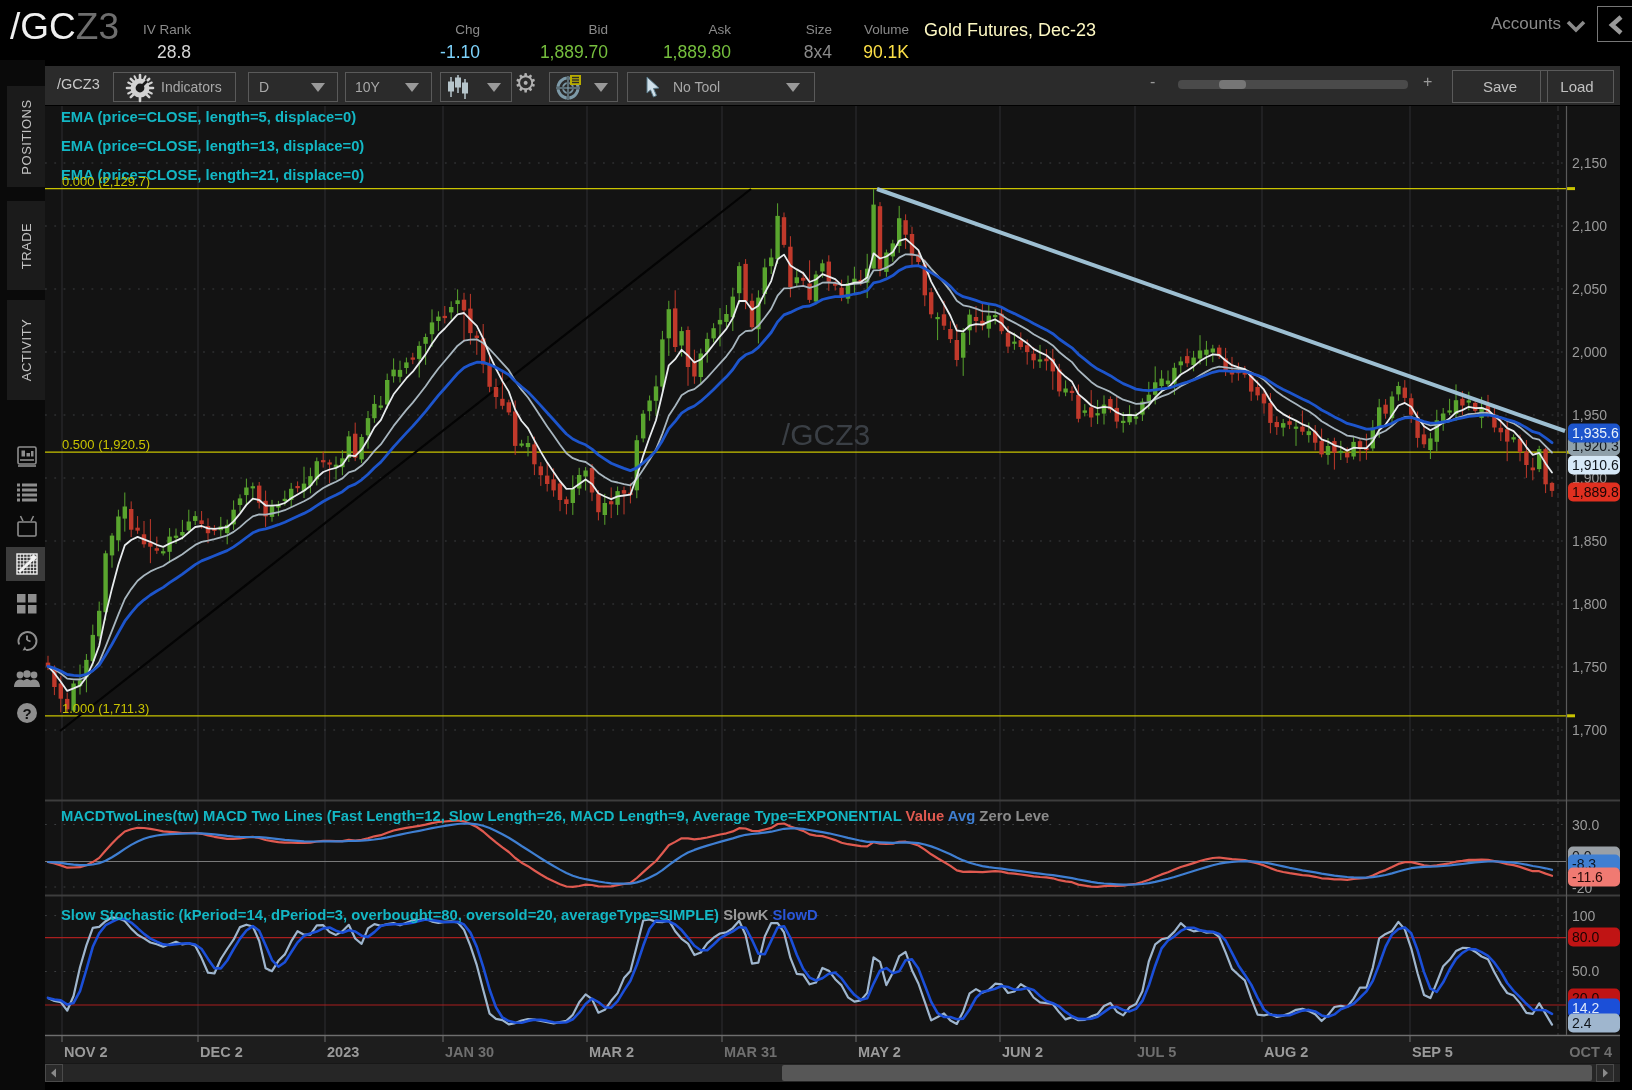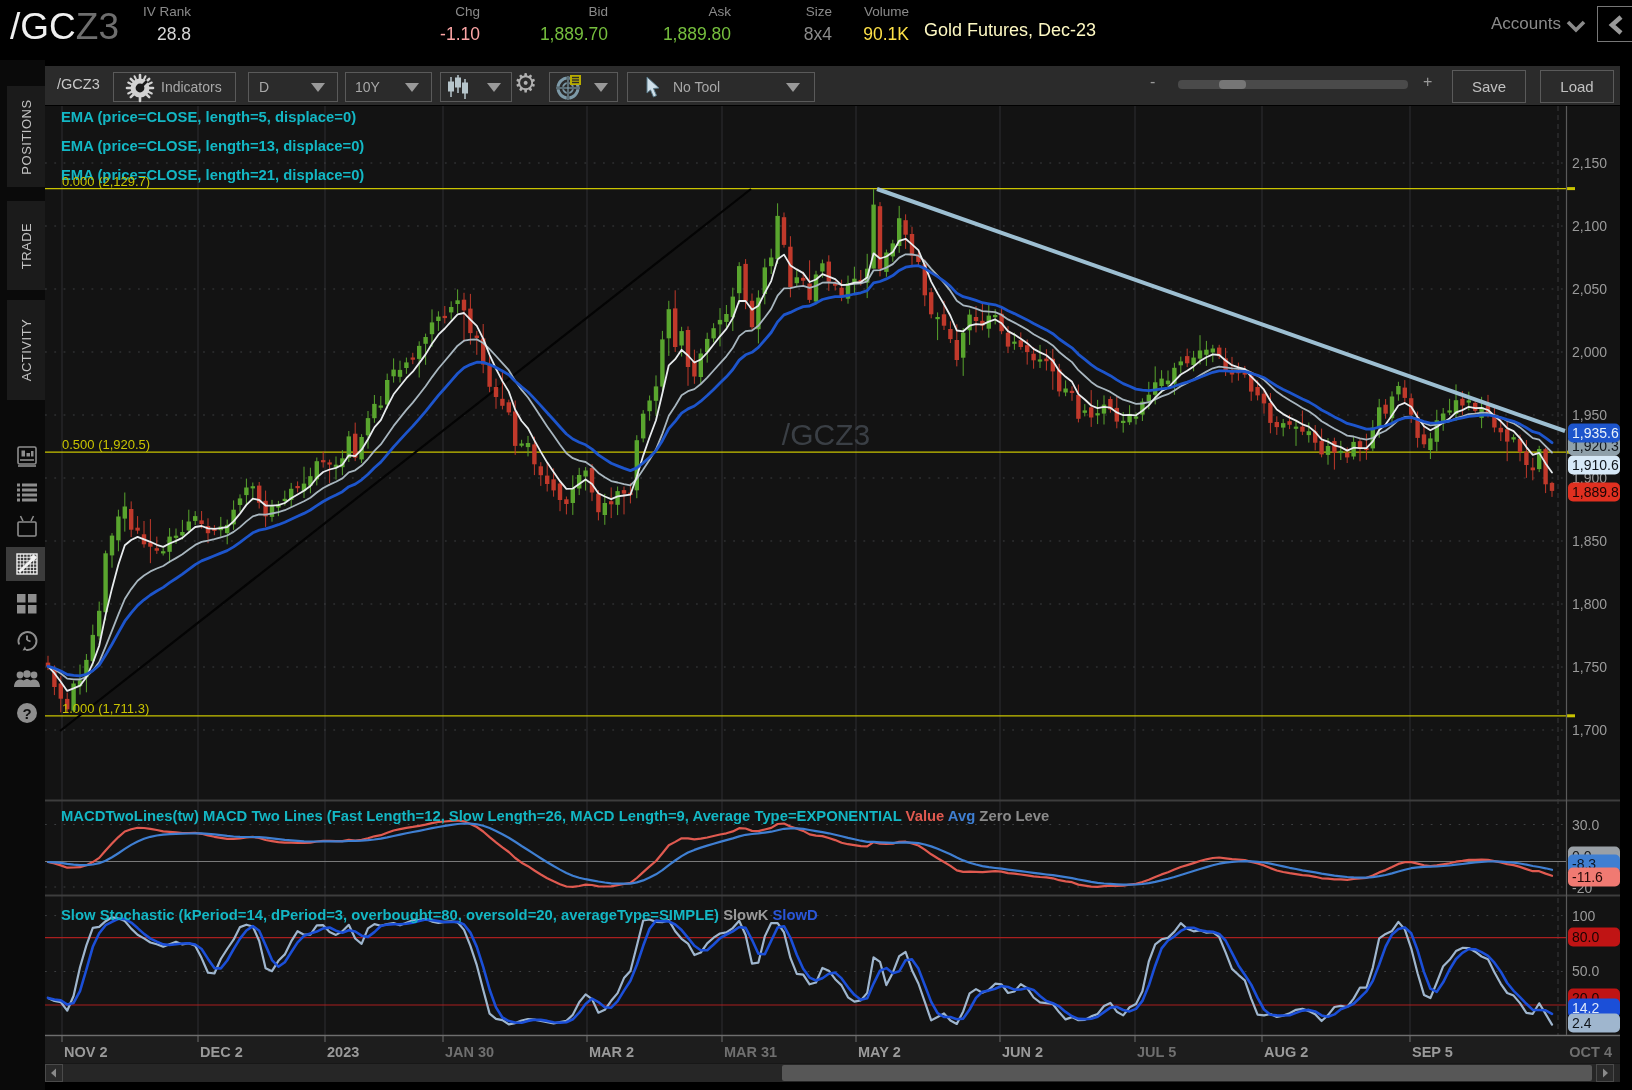--- a/index.html
+++ b/index.html
@@ -1,22 +1,22 @@
 <!DOCTYPE html>
 <html><head><meta charset="utf-8">
 <style>
 * { margin:0; padding:0; box-sizing:border-box; }
 html,body { width:1632px; height:1090px; background:#000; overflow:hidden;
   font-family:"Liberation Sans", sans-serif; }
 #header { position:absolute; left:0; top:0; width:1632px; height:60px; background:#000; }
-.hcol { position:absolute; top:0; height:60px; }
+.hcol { position:absolute; top:18px; height:60px; }
 .hlab { position:absolute; top:4px; right:0; font-size:13.5px; color:#8a8a8a; white-space:nowrap; }
 .hval { position:absolute; top:24px; right:0; font-size:17.5px; color:#d5d5d5; white-space:nowrap; }
 .green { color:#76bf3e; }
-.red { color:#fca5a5;margin-left:32px; }
+.red { color:#7dd3fc;margin-left:32px; }
 .grey { color:#8a8a8a; }
 #sidebar { position:absolute; left:0; top:60px; width:45px; height:1030px; background:#0a0a0a; }
 .tab { position:absolute; left:7px; width:38px; background:#1b1b1b; color:#c2c2c2;
   font-size:13px; letter-spacing:0.5px; }
 .tab span { position:absolute; left:50%; top:50%; transform:translate(-50%,-50%) rotate(-90deg);
   white-space:nowrap; }
 #toolbar { position:absolute; left:45px; top:66px; width:1575px; height:39px; background:#2b2b2b; }
 .tbtn { position:absolute; top:6px; height:30px; border:1px solid #5a5a5a; border-radius:0;
   color:#a8a8a8; font-size:14px; }
 .tri { display:inline-block; width:0; height:0; border-left:7px solid transparent;
@@ -202,21 +202,21 @@
       <path d="M3 1 L15 12 L9.5 12.5 L12.5 19.5 L9.5 21 L6.5 14 L3 17 Z" fill="#cfe0ea" stroke="#5a7a8a" stroke-width="1"></path>
     </svg>
     <span style="position:absolute;left:45px;top:6px">No Tool</span>
     <span class="tri" style="position:absolute;right:14px;top:10px"></span>
   </div>
   <span style="position:absolute;left:1105px;top:7px;color:#9a9a9a;font-size:16px">-</span>
   <div style="position:absolute;left:1133px;top:14px;width:230px;height:9px;background:#4a4a4a;border-radius:4px"></div>
   <div style="position:absolute;left:1174px;top:14px;width:27px;height:9px;background:#767676;border-radius:4px"></div>
   <span style="position:absolute;left:1378px;top:7px;color:#9a9a9a;font-size:16px">+</span>
 
-  <div class="tbtn" style="left:1407px;width:74px;top:4px;height:33px">
+  <div class="tbtn" style="left:1407px;width:96px;top:4px;height:33px">
       <span style="position:absolute;left:50%;transform:translateX(-50%);top:7px;font-size:15px;color:#c0c0c0">Save</span>
     </div>
   <div class="tbtn" style="left:1495px;width:74px;top:4px;height:33px">
       <span style="position:absolute;left:50%;transform:translateX(-50%);top:7px;font-size:15px;color:#c0c0c0">Load</span>
     </div>
 </div>
 <svg width="1587" height="984" viewBox="45 106 1587 984" style="position:absolute;left:45px;top:106px" font-family="Liberation Sans, sans-serif">
 <defs>
 <clipPath id="cpm">
         <rect x="45" y="106" width="1521" height="693"></rect>

